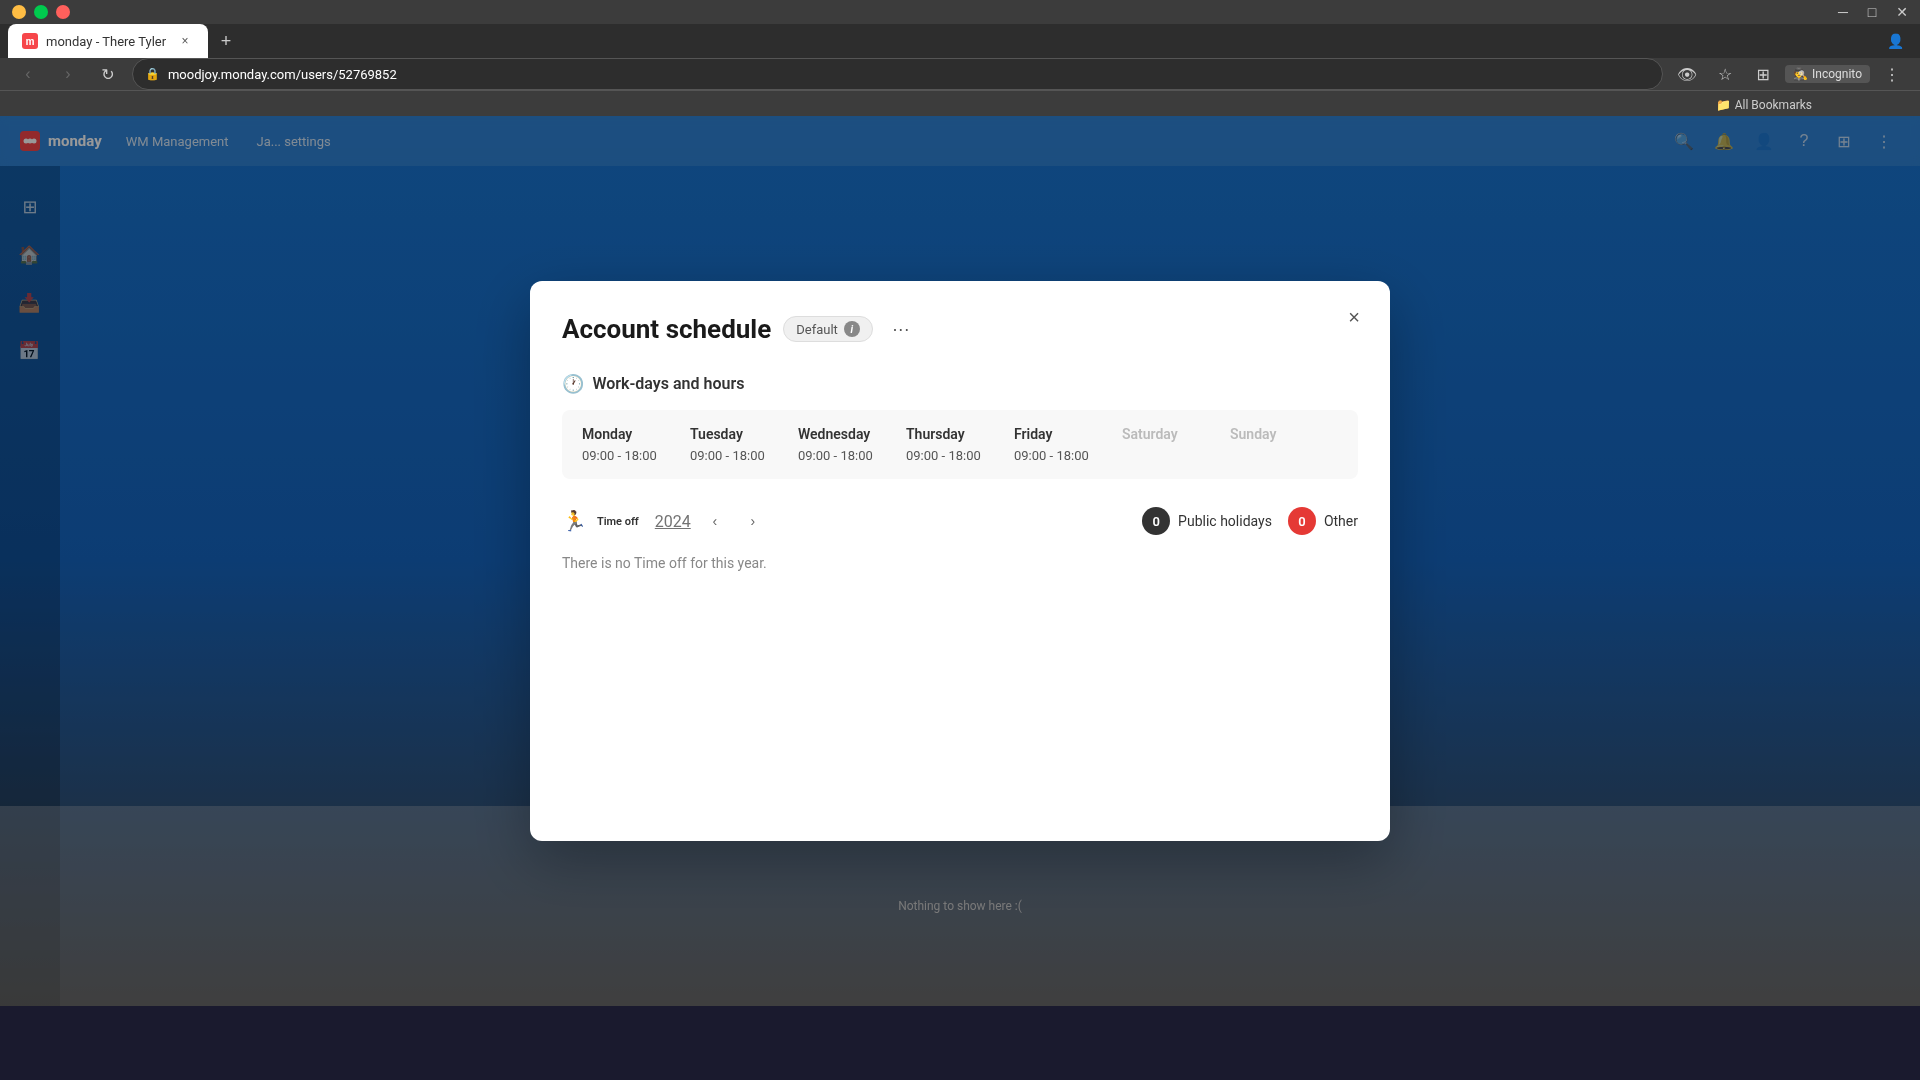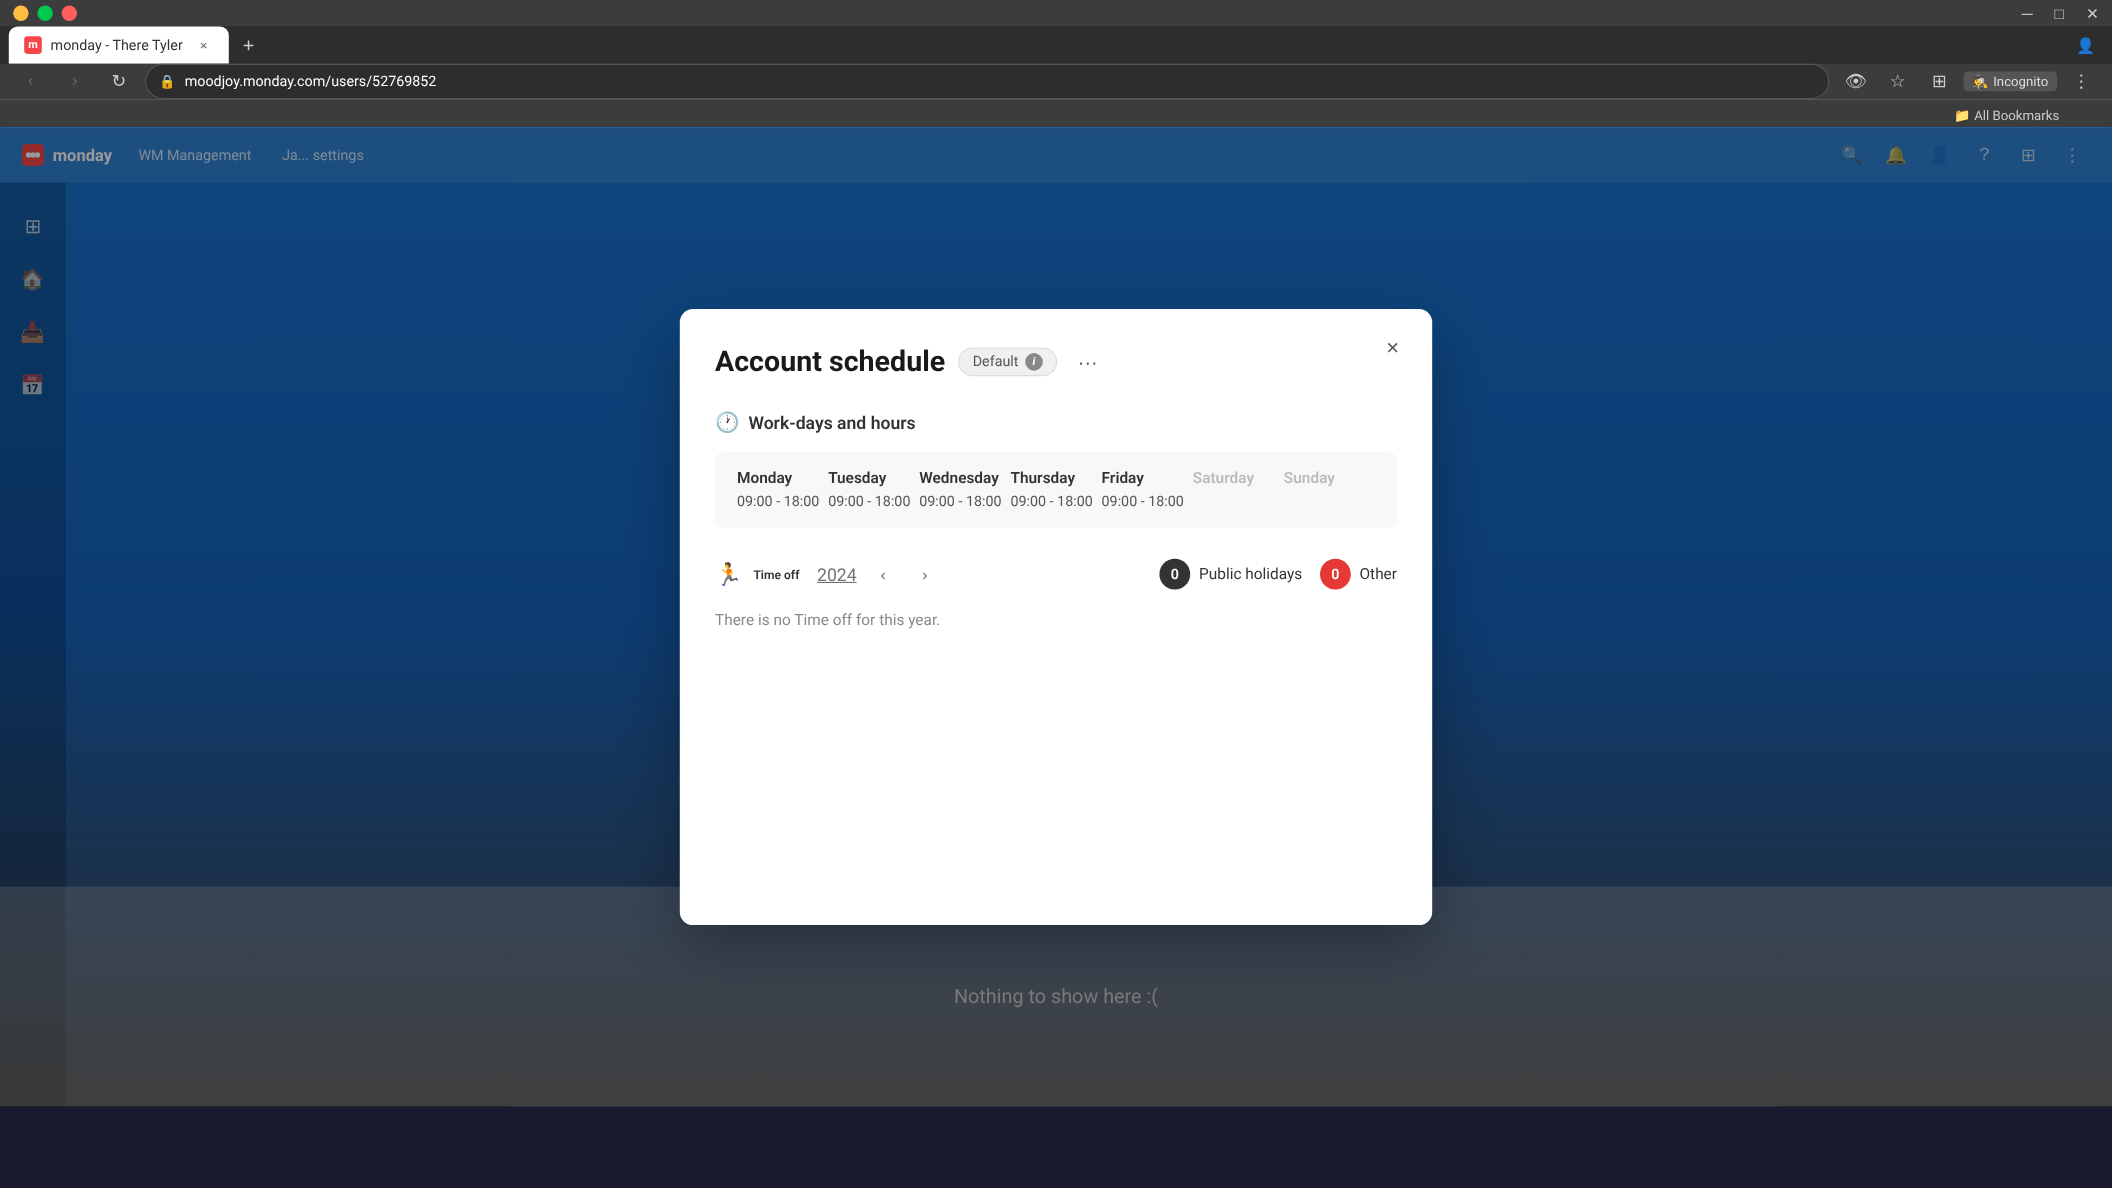--- a/index.html
+++ b/index.html
@@ -249,21 +249,21 @@
       display: flex;
       align-items: center;
       justify-content: center;
       z-index: 100;
     }
 
     
     .modal {
       background: white;
       border-radius: 12px;
-      width: 684px;
+      width: 860px;
       min-height: 560px;
       padding: 32px;
       position: relative;
       box-shadow: 0 20px 60px rgba(0,0,0,0.3);
     }
 
     .modal-header {
       display: flex;
       align-items: center;
       gap: 12px;
@@ -509,21 +509,21 @@
       background: rgba(200,200,200,0.3);
       display: flex;
       flex-direction: column;
       align-items: center;
       justify-content: center;
       gap: 8px;
     }
 
     .bottom-text {
       color: #ccc;
-      font-size: 18px;
+      font-size: 12px;
     }
   </style>
 </head>
 <body>
 
 <div class="browser-chrome">
   <div class="browser-titlebar">
     <div class="window-controls">
       <button class="window-btn btn-minimize"></button>
       <button class="window-btn btn-maximize"></button>
@@ -566,21 +566,21 @@
       <button class="toolbar-icon-btn" style="color:#ccc;">⊞</button>
       <div class="incognito-badge">
         <span>🕵</span>
         <span>Incognito</span>
       </div>
       <button class="toolbar-icon-btn" style="color:#ccc;">⋮</button>
     </div>
   </div>
 </div>
 
-<div class="bookmarks-bar" style="background:#3c3c3c; height:26px; display:flex; align-items:center; padding:0 48px; gap:4px;">
+<div class="bookmarks-bar" style="background:#3c3c3c; height:26px; display:flex; align-items:center; padding:0 108px; gap:4px;">
   <span style="margin-left:auto;">
     <span style="color:#ccc; font-size:12px; cursor:pointer;">📁 <span>All Bookmarks</span></span>
   </span>
 </div>
 
 <div class="app-container">
 
   <div class="monday-topbar">
     <div class="monday-logo">
       <div style="width:20px; height:20px; background:#f6464a; border-radius:4px; display:flex; align-items:center; justify-content:center;">

